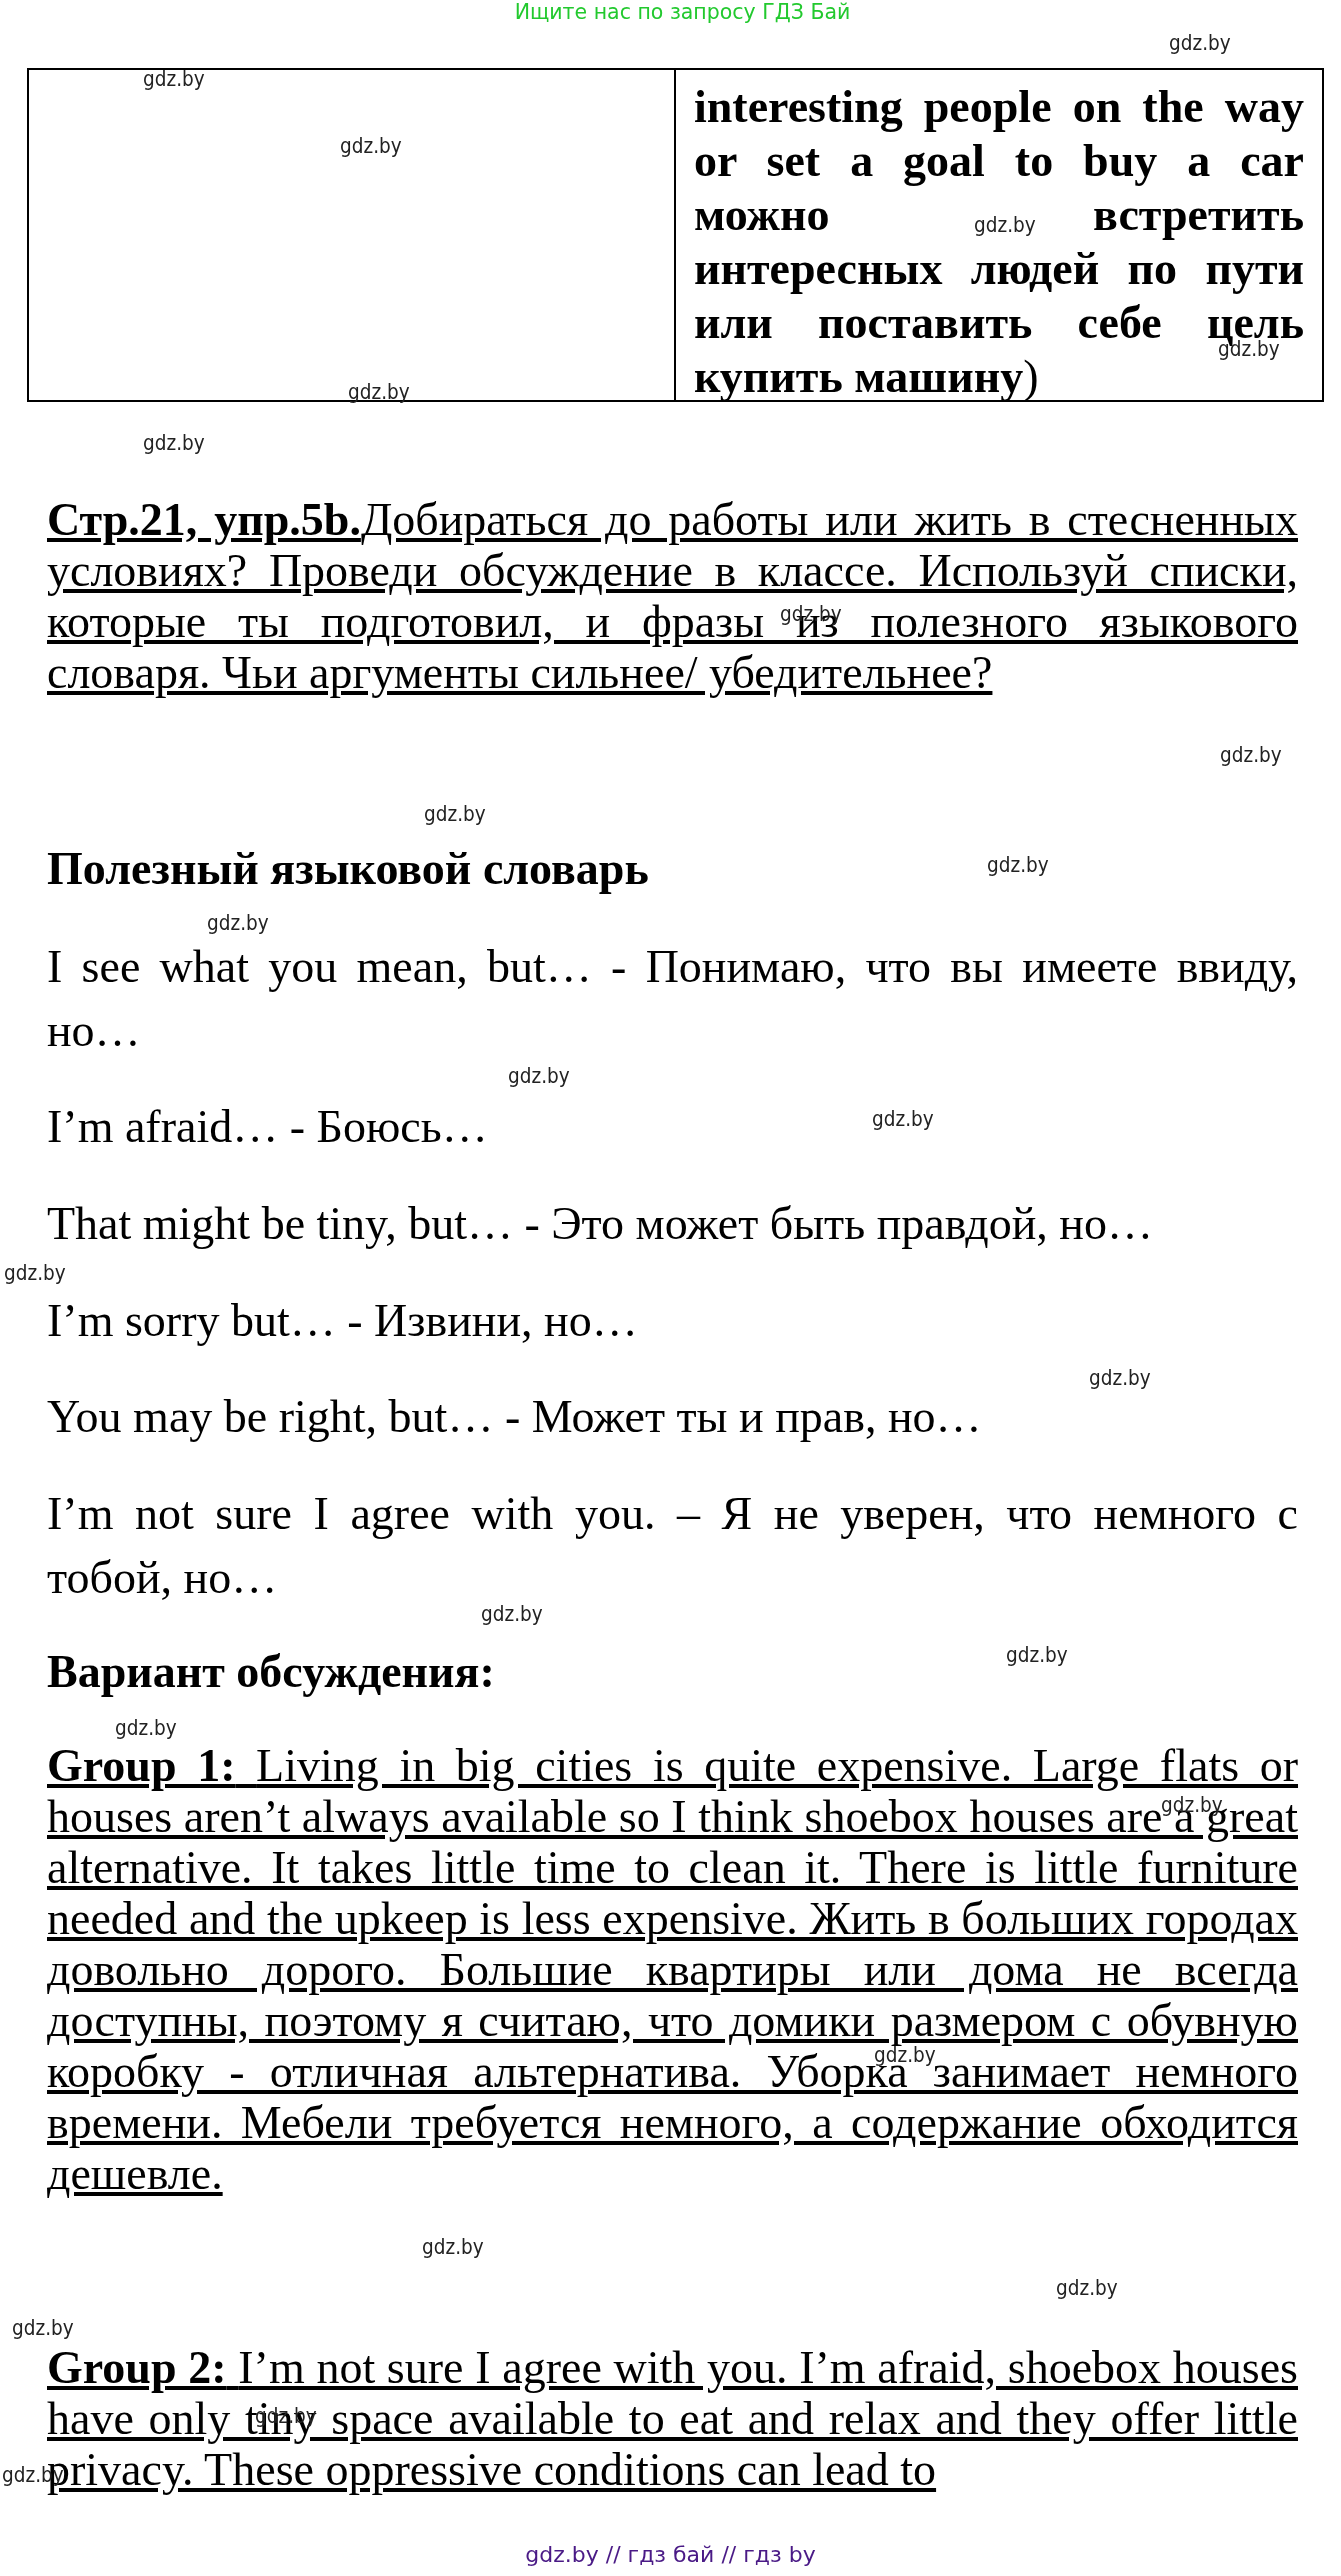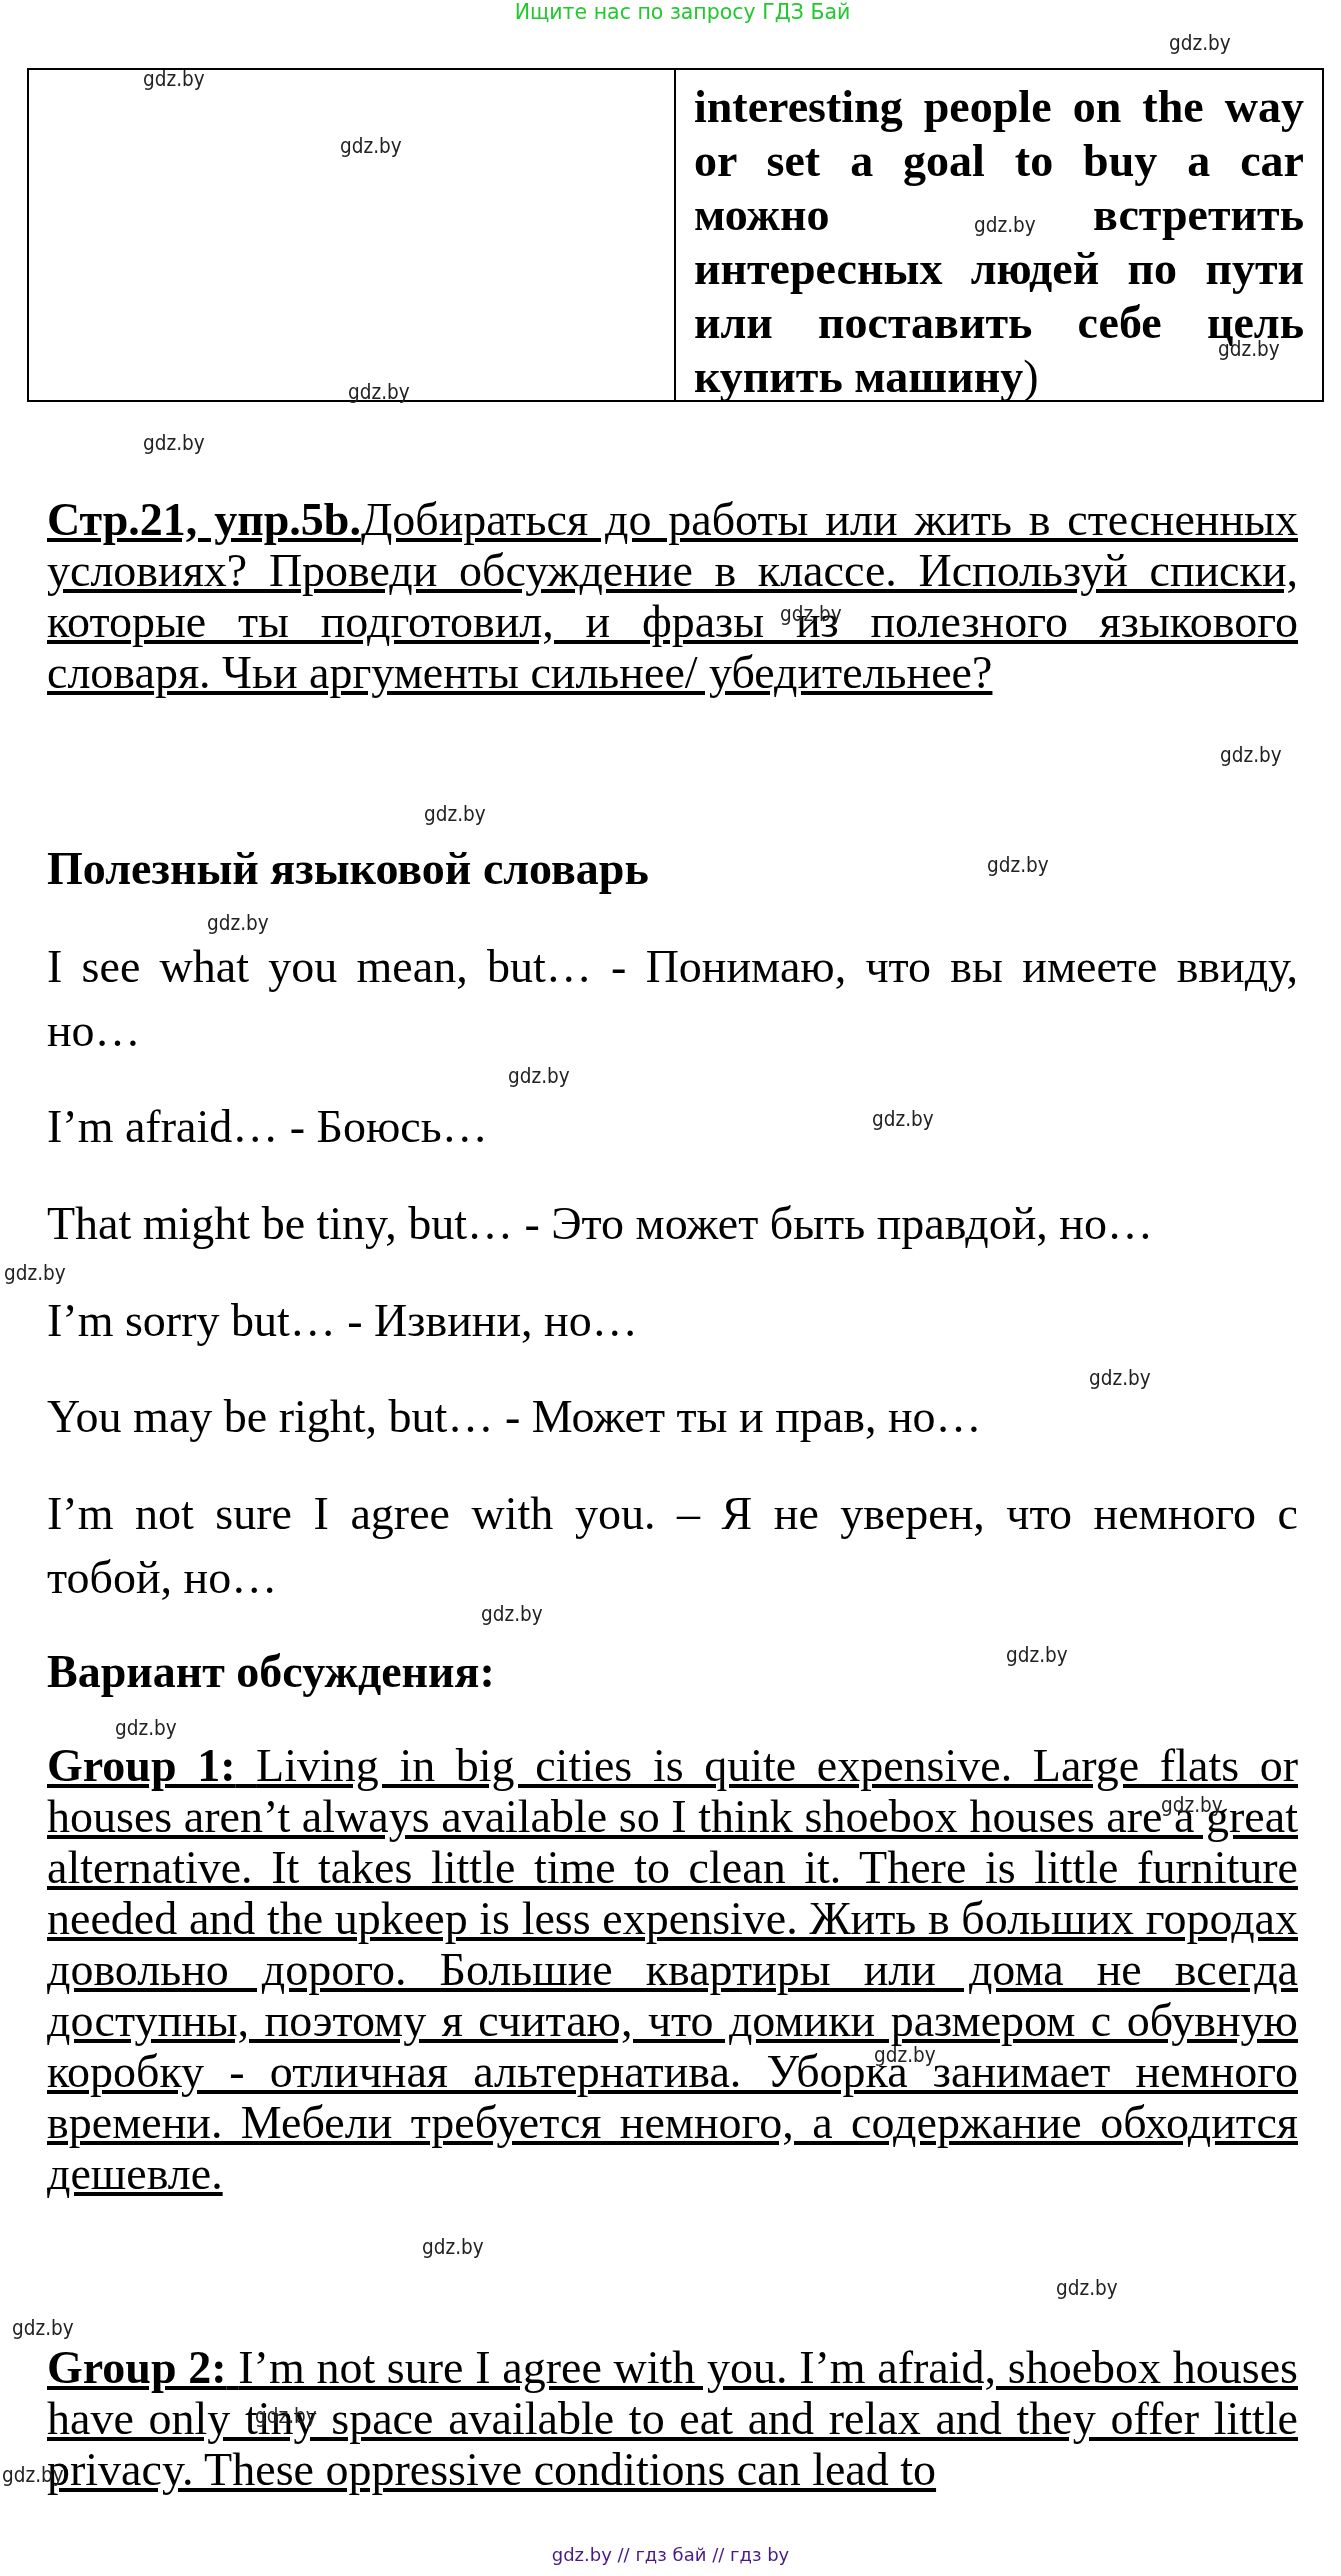--- a/index.html
+++ b/index.html
@@ -34,21 +34,21 @@
   .block {
     position: absolute; left: 47px; right: 43px;
   }
   .para { line-height: 51px; text-align: justify; text-align-last: left; text-decoration: underline; }
   .heading { font-weight: bold; line-height: 57px; }
   .vocab { line-height: 64px; text-align: justify; text-align-last: left; }
   .b { font-weight: bold; }
   .footer {
     position: absolute; left: 0; right: 0; top: 2538px; height: 38px;
     text-align: center; font-family: "DejaVu Sans", sans-serif;
-    font-size: 18px; line-height: 33px; color: #4a1a86; cursor: pointer;
+    font-size: 22px; line-height: 33px; color: #4a1a86; cursor: pointer;
   }
 </style>
 </head>
 <body>
 
 <div class="top-link">Ищите нас по запросу ГДЗ Бай</div>
 
 <div class="answer-table">
   <div class="divider"></div>
   <div class="cell-right"><span>interesting people on the way or set a goal to buy a car можно встретить интересных людей по пути или поставить себе цель купить машину</span><span class="paren">)</span></div>

